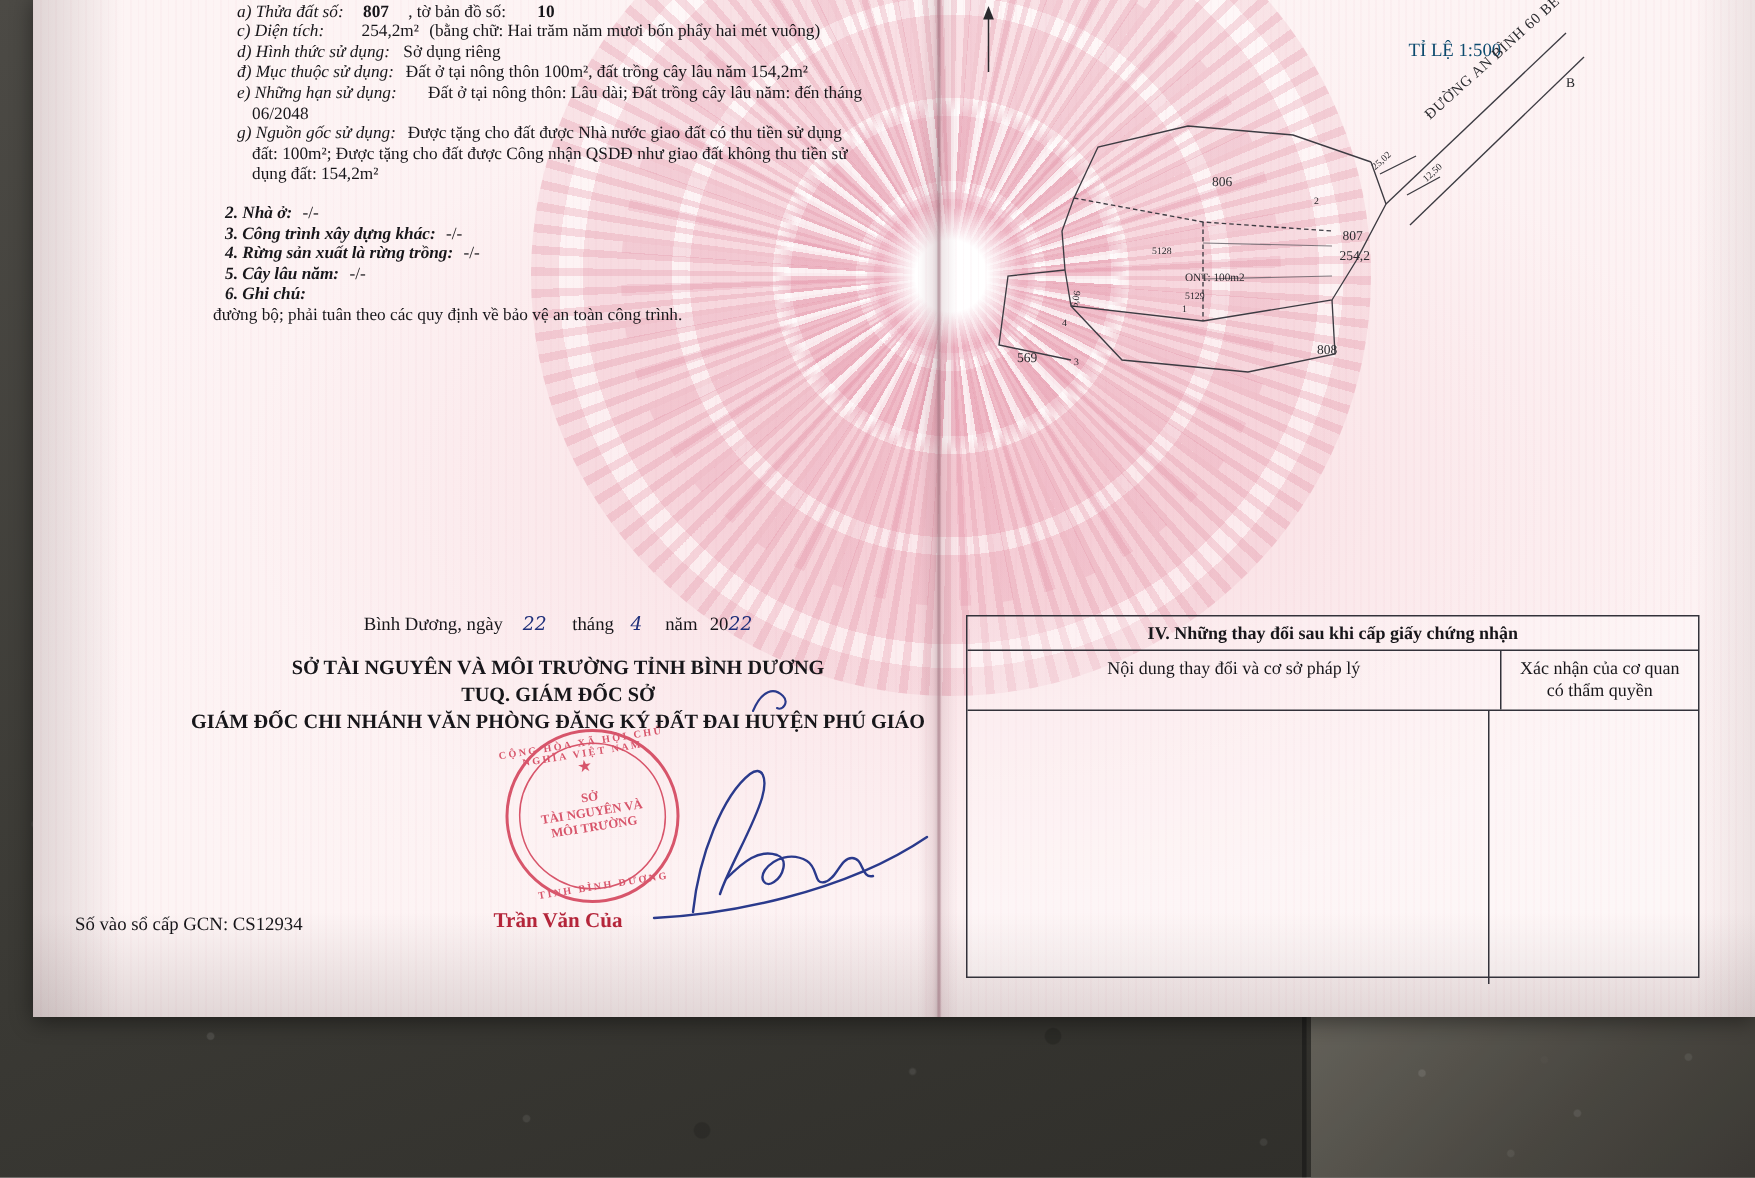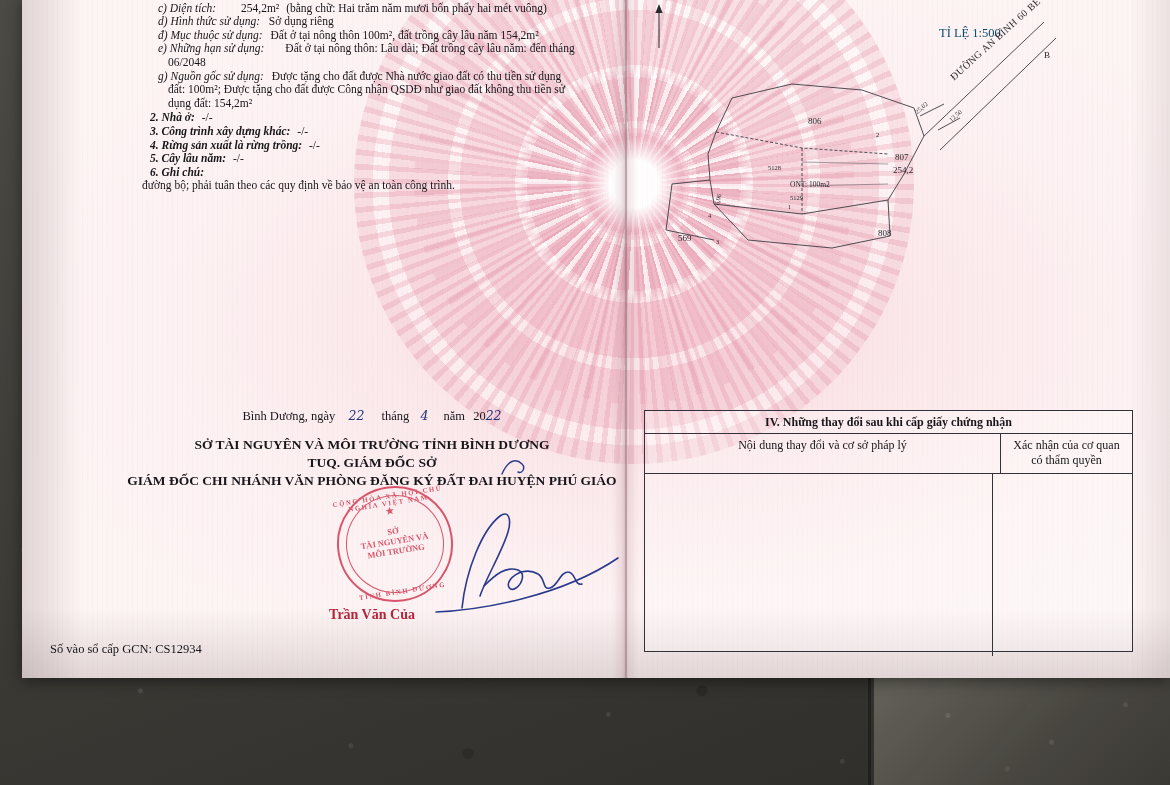--- a/index.html
+++ b/index.html
@@ -208,21 +208,21 @@
   .table4 .t-head{ display:flex; border-bottom:1px solid #33323a; }
   .table4 .t-head > div{
     font-size:12px; text-align:center; padding:4px 4px 5px; line-height:15px;
   }
   .table4 .c1{ flex:0 0 347px; border-right:1px solid #33323a; }
   .table4 .c2{ flex:1 1 auto; }
   .table4 .t-body{ display:flex; height:182px; }
   .table4 .t-body .c1{ flex:0 0 347px; border-right:1px solid #33323a; }
 
   .gcn{
-    position:absolute; left:28px; top:646px;
+    position:absolute; left:28px; top:613px;
     font-size:12.5px; color:#17161a;
   }
 </style>
 </head>
 <body>
 
 <div class="floor"></div>
 <div class="tile-grout-h"></div>
 <div class="tile-grout-v"></div>
 <div class="tile-hi"></div>
@@ -235,20 +235,26 @@
   <div class="rosette-star"></div>
   <div class="rosette-core"></div>
   <div class="guilloche-lines"></div>
   <div class="edgeshade"></div>
   <div class="fold"></div>
   <div class="fold2"></div>
 
   <div class="topcut">
     <div class="l bi">1. Thửa đất:</div>
 
+    <div class="l ind">
+      <span class="it">a) Thửa đất số:</span>
+      <span class="mono-val" style="margin-left:10px">807</span>
+      <span style="margin-left:10px">, tờ bản đồ số:</span>
+      <span class="mono-val" style="margin-left:18px">10</span>
+    </div>
 
 
     <div class="l ind">
       <span class="it">c) Diện tích:</span>
       <span style="margin-left:22px">254,2m²</span>
       <span style="margin-left:4px">(bằng chữ: Hai trăm năm mươi bốn phẩy hai mét vuông)</span>
     </div>
 
     <div class="l ind">
       <span class="it">d) Hình thức sử dụng:</span>
@@ -266,21 +272,21 @@
     </div>
     <div class="l ind2">06/2048</div>
 
     <div class="l ind">
       <span class="it">g) Nguồn gốc sử dụng:</span>
       <span style="margin-left:5px">Được tặng cho đất được Nhà nước giao đất có thu tiền sử dụng</span>
     </div>
     <div class="l ind2">đất: 100m²; Được tặng cho đất được Công nhận QSDĐ như giao đất không thu tiền sử</div>
     <div class="l ind2">dụng đất: 154,2m²</div>
 
-    <div class="l" style="margin-top:1px;padding-left:8px">
+    <div class="l" style="margin-top:12px;padding-left:8px">
       <span class="bi">2. Nhà ở:</span>
       <span style="margin-left:4px">-/-</span>
     </div>
     <div class="l" style="padding-left:8px">
       <span class="bi">3. Công trình xây dựng khác:</span>
       <span style="margin-left:4px">-/-</span>
     </div>
     <div class="l" style="padding-left:8px">
       <span class="bi">4. Rừng sản xuất là rừng trồng:</span>
       <span style="margin-left:4px">-/-</span>

